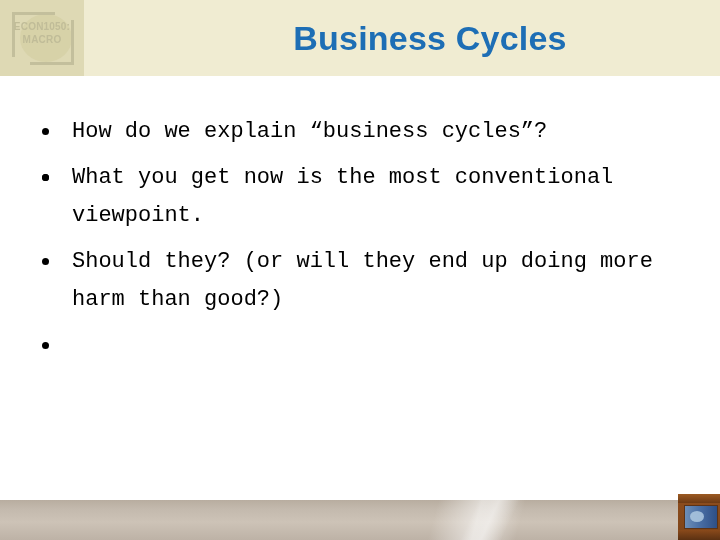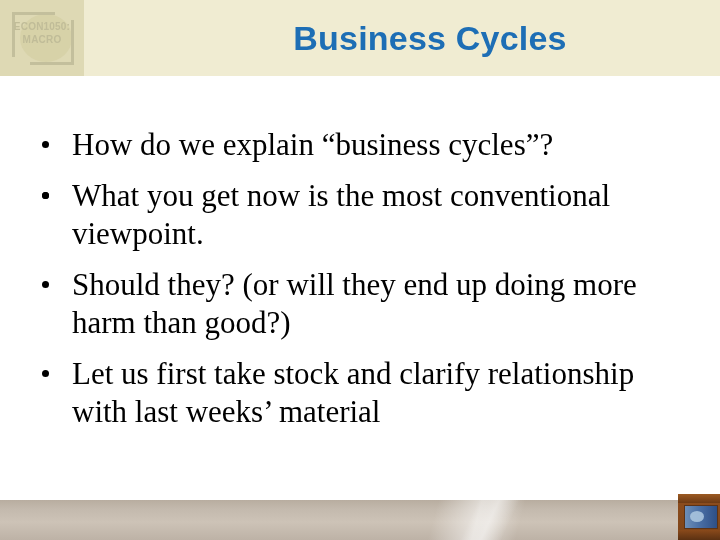--- a/index.html
+++ b/index.html
@@ -100,24 +100,23 @@
     position: absolute;
     left: 36px;
     top: 113px;
     width: 660px;
   }
   .bullet-item {
     position: relative;
     padding-left: 36px;
     margin-bottom: 8px;
     color: #000000;
-    font-size: 31px;
+    font-size: 22px;
     line-height: 38px;
-    font-family: Liberation Serif, serif;
-    margin-top: 13px;
+    font-family: Liberation Mono, monospace;
   }
   .bullet-item .dot {
     position: absolute;
     left: 6px;
     top: 15px;
     width: 7px;
     height: 7px;
     border-radius: 50%;
     background: #000000;
   }
@@ -217,21 +216,20 @@
     <div class="bullet-item">
       <span class="dot"></span>
       <span>What you get now is the most conventional viewpoint.</span>
     </div>
     <div class="bullet-item">
       <span class="dot"></span>
       <span>Should they? (or will they end up doing more harm than good?)</span>
     </div>
     <div class="bullet-item">
       <span class="dot"></span>
-      <span>Let us first take stock and clarify relationship with last weeks’ material</span>
     </div>
   </div>
 
   <div id="footer-band">
     <div id="footer-shine"></div>
   </div>
 
   <div id="corner-photo">
     <div id="photo-shelf-top"></div>
     <div id="photo-screen">

